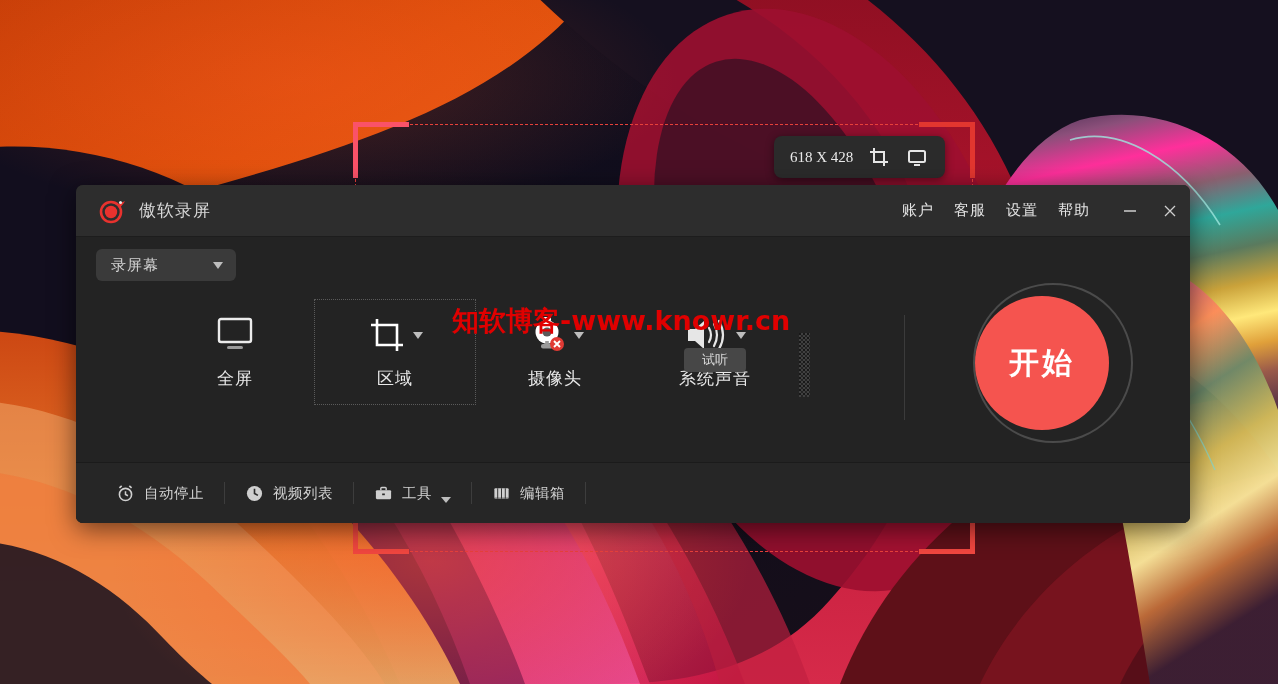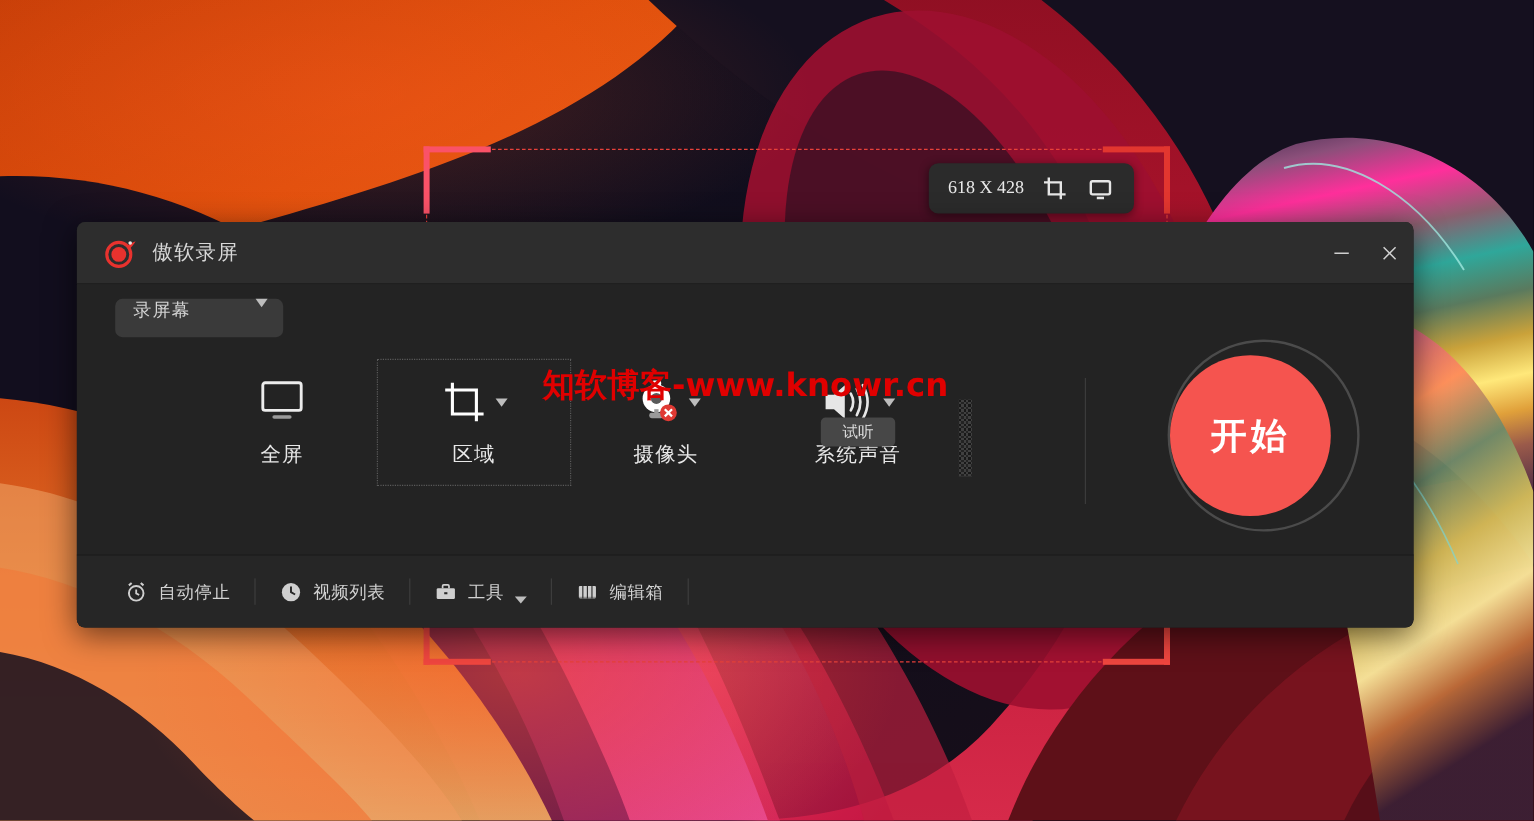--- a/index.html
+++ b/index.html
@@ -44,21 +44,21 @@
     display:flex; align-items:center; gap:14px;
     padding:0 16px;
     color:#e9e9e9; font-size:15px;
     box-shadow:0 2px 8px rgba(0,0,0,.45);
     font-family:Liberation Serif, serif;
   }
   #size-badge .badge-icon { display:flex; align-items:center; justify-content:center; width:24px; height:24px; cursor:pointer; }
 
   
   #app-window {
-    position:absolute; left:64px; top:185px; width:1114px; height:338px;
+    position:absolute; left:76px; top:185px; width:1114px; height:338px;
     background:#232323; border-radius:7px;
     box-shadow:0 6px 26px rgba(0,0,0,.55);
     overflow:hidden;
     display:flex; flex-direction:column;
   }
 
   
   #titlebar {
     height:52px; background:#2d2d2d;
     display:flex; align-items:center;
@@ -80,21 +80,21 @@
   }
 
   
   #win-body { flex:1; position:relative; background:#232323; }
 
   #mode-select {
     position:absolute; left:96px; top:249px;
   }
   #mode-btn {
     width:140px; height:32px; background:#3a3a3a; border-radius:6px;
-    display:flex; align-items:flex-start; justify-content:space-between;
+    display:flex; align-items:center; justify-content:space-between;
     padding:0 13px 0 15px; color:#d4d4d4; font-size:15px; cursor:pointer;
     letter-spacing:1px;
   }
 
   
   #options {
     position:absolute; left:0; top:105px; width:905px; height:100px;
     display:flex; align-items:flex-start;
   }
   .opt {
@@ -313,20 +313,26 @@
         <svg width="30" height="30" viewBox="0 0 30 30">
           <circle cx="13" cy="16" r="10" fill="none" stroke="#e8322e" stroke-width="2.6"></circle>
           <circle cx="13" cy="16" r="6.2" fill="#e8322e"></circle>
           <path d="M20.5 8.5 C 24 6 26 5.5 27 5 C 25.5 8 23 10.5 21.5 12" fill="#e8322e"></path>
           <circle cx="22.5" cy="6.5" r="1.5" fill="#e8e8e8"></circle>
         </svg>
       </span>
       <span class="title">傲软录屏</span>
     </div>
     <div class="spacer"></div>
+    <div id="menu">
+      <div class="mi">账户</div>
+      <div class="mi">客服</div>
+      <div class="mi">设置</div>
+      <div class="mi">帮助</div>
+    </div>
     <div id="wincontrols">
       <div class="wc">
         <svg width="16" height="16" viewBox="0 0 16 16">
             <path d="M2 8 L14 8" stroke="#cfcfcf" stroke-width="1.3" fill="none"></path>
           </svg>
       </div>
       <div class="wc">
         <svg width="16" height="16" viewBox="0 0 16 16">
             <path d="M3 3 L13 13 M13 3 L3 13" stroke="#cfcfcf" stroke-width="1.3" fill="none"></path>
           </svg>

